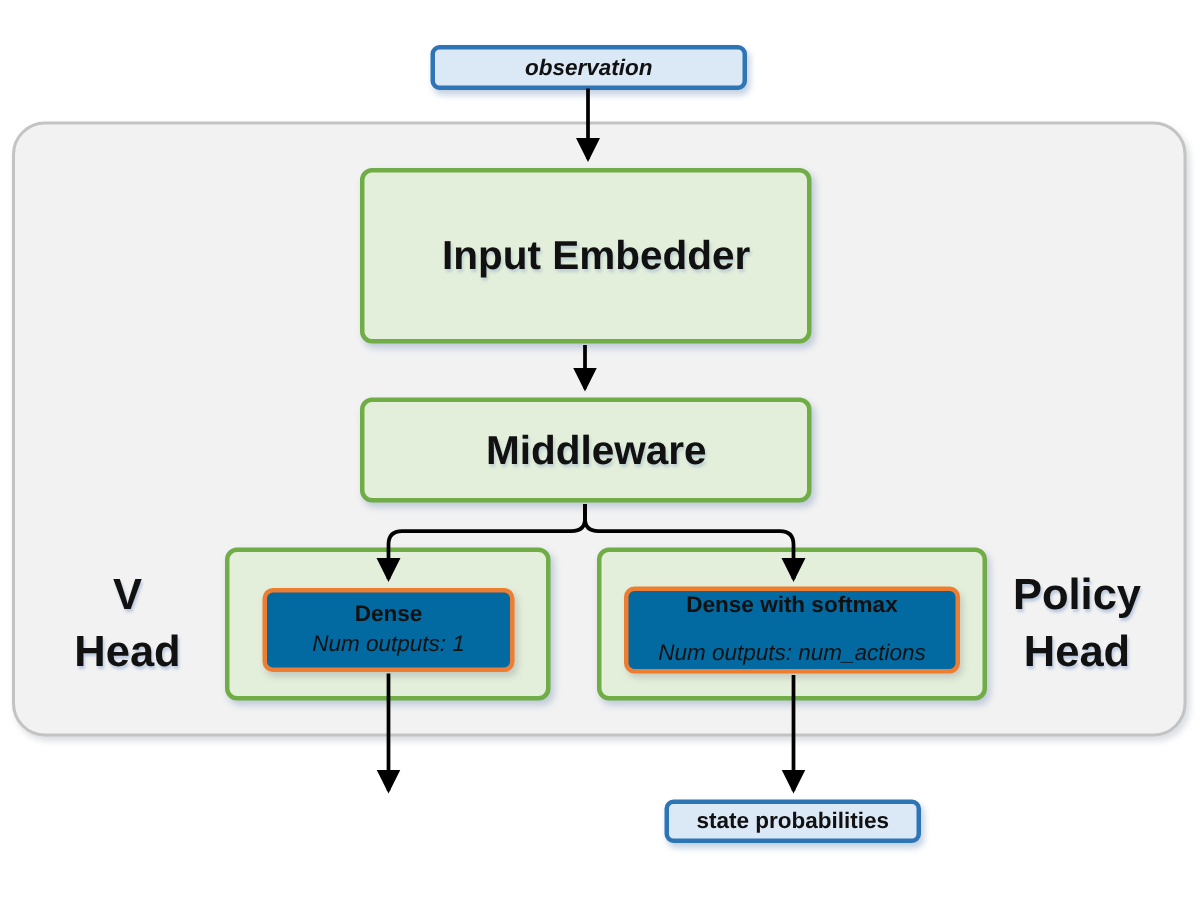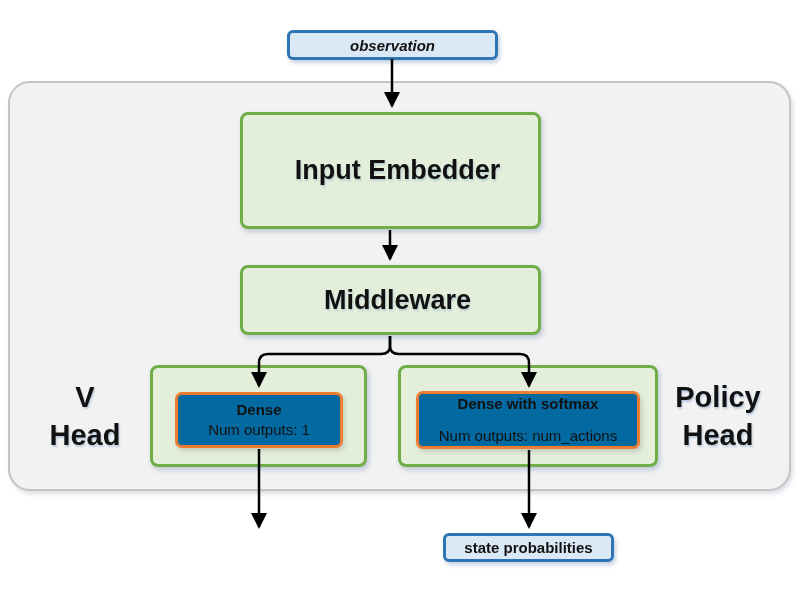--- a/index.html
+++ b/index.html
@@ -30,21 +30,21 @@
   .headbox{
     background:#e3efda;border:3px solid #70ad47;border-radius:8px;
     box-shadow:2px 3px 5px rgba(110,140,180,0.40);
   }
   .dense{
     background:#0369a1;border:3px solid #ed7d31;border-radius:7px;
     flex-direction:column;line-height:1.35;
     box-shadow:2px 3px 4px rgba(140,140,150,0.35);
   }
   .dense .t{font-weight:bold;font-size:15px;}
-  .dense .s{font-weight:normal;font-size:15px;}
+  .dense .s{font-weight:normal;font-size:15px;font-style:italic;}
   .head-label{
     position:absolute;text-align:center;font-weight:bold;font-size:29px;line-height:38px;
     text-shadow:1px 2px 2px rgba(120,150,200,0.45);
   }
   .big-text{text-shadow:1px 2px 2px rgba(120,150,200,0.35);}
   svg.arrows{position:absolute;left:0;top:0;z-index:6;}
   .layer{position:absolute;left:0;top:0;z-index:3;}
 </style>
 </head>
 <body>

